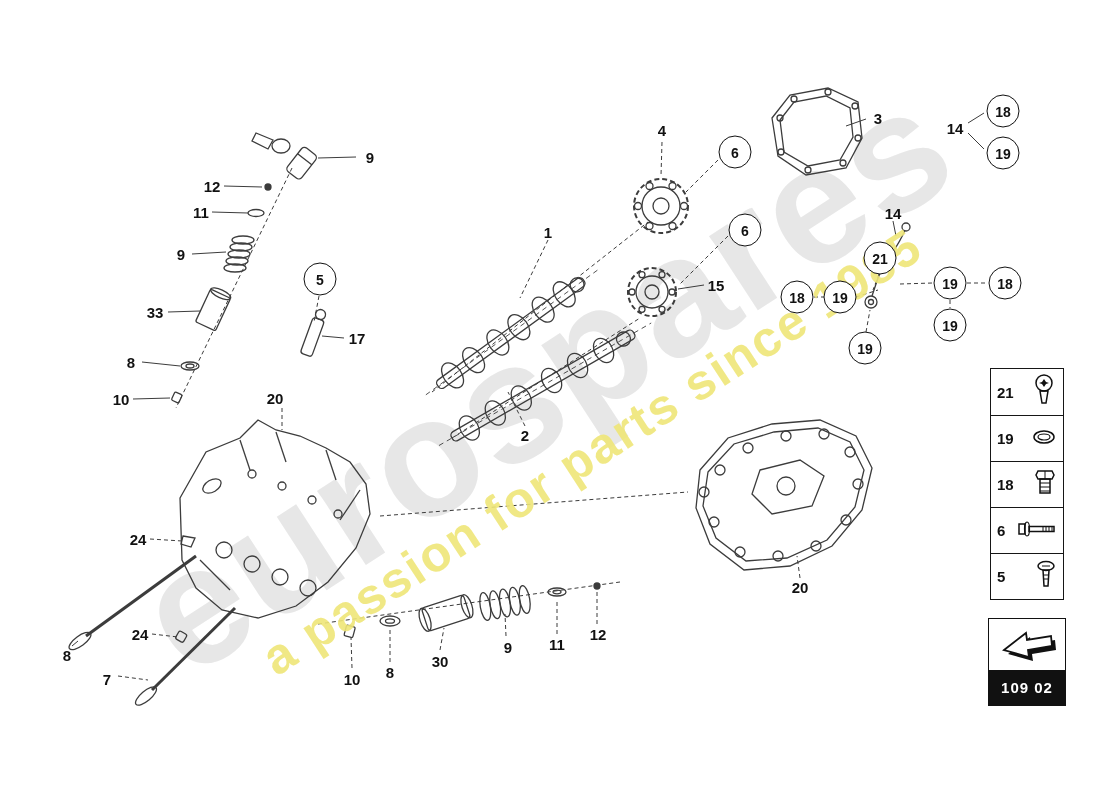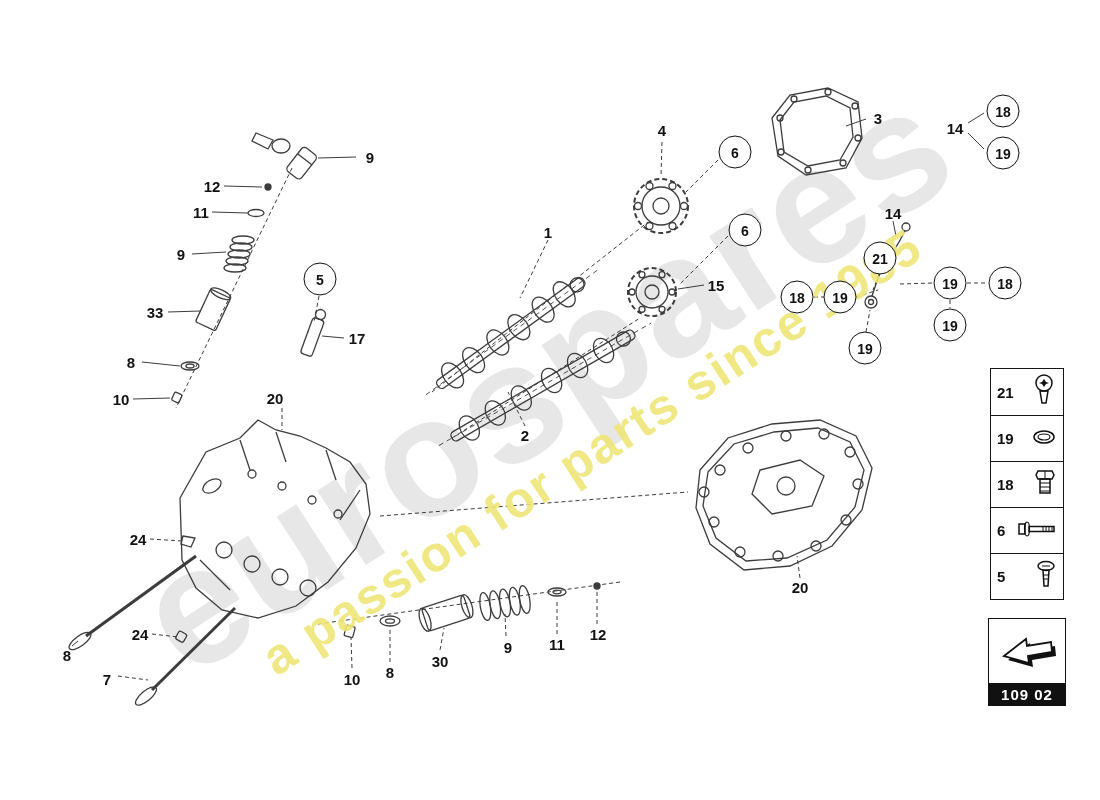--- a/index.html
+++ b/index.html
@@ -24,21 +24,21 @@
   .legend { position:absolute; left:990px; top:368px; width:74px; background:#fff;
             border:1.6px solid #161616; z-index:6; }
   .legend-row { height:46px; display:flex; align-items:center; justify-content:space-between;
                 padding:0 6px; border-top:1.6px solid #161616; cursor:pointer; }
   .legend-row:first-child { border-top:none; }
   .legend-num { font-weight:bold; font-size:15px; color:#111; }
 
   .code-box { position:absolute; left:988px; top:618px; width:78px; height:88px;
               border:1.6px solid #111; background:#fff; display:flex; flex-direction:column; z-index:6; }
   .code-top { flex:1; display:flex; align-items:center; justify-content:center; }
-  .code-label { height:22px; background:#111; color:#fff; font-weight:bold; font-size:15px;
+  .code-label { height:35px; background:#111; color:#fff; font-weight:bold; font-size:15px;
                 display:flex; align-items:center; justify-content:center; letter-spacing:1px; }
 </style>
 </head>
 <body>
 
 <div class="stage">
 
   <div class="wm wm-brand">eurospares</div>
 
   <svg class="art" width="1100" height="800" viewBox="0 0 1100 800">

